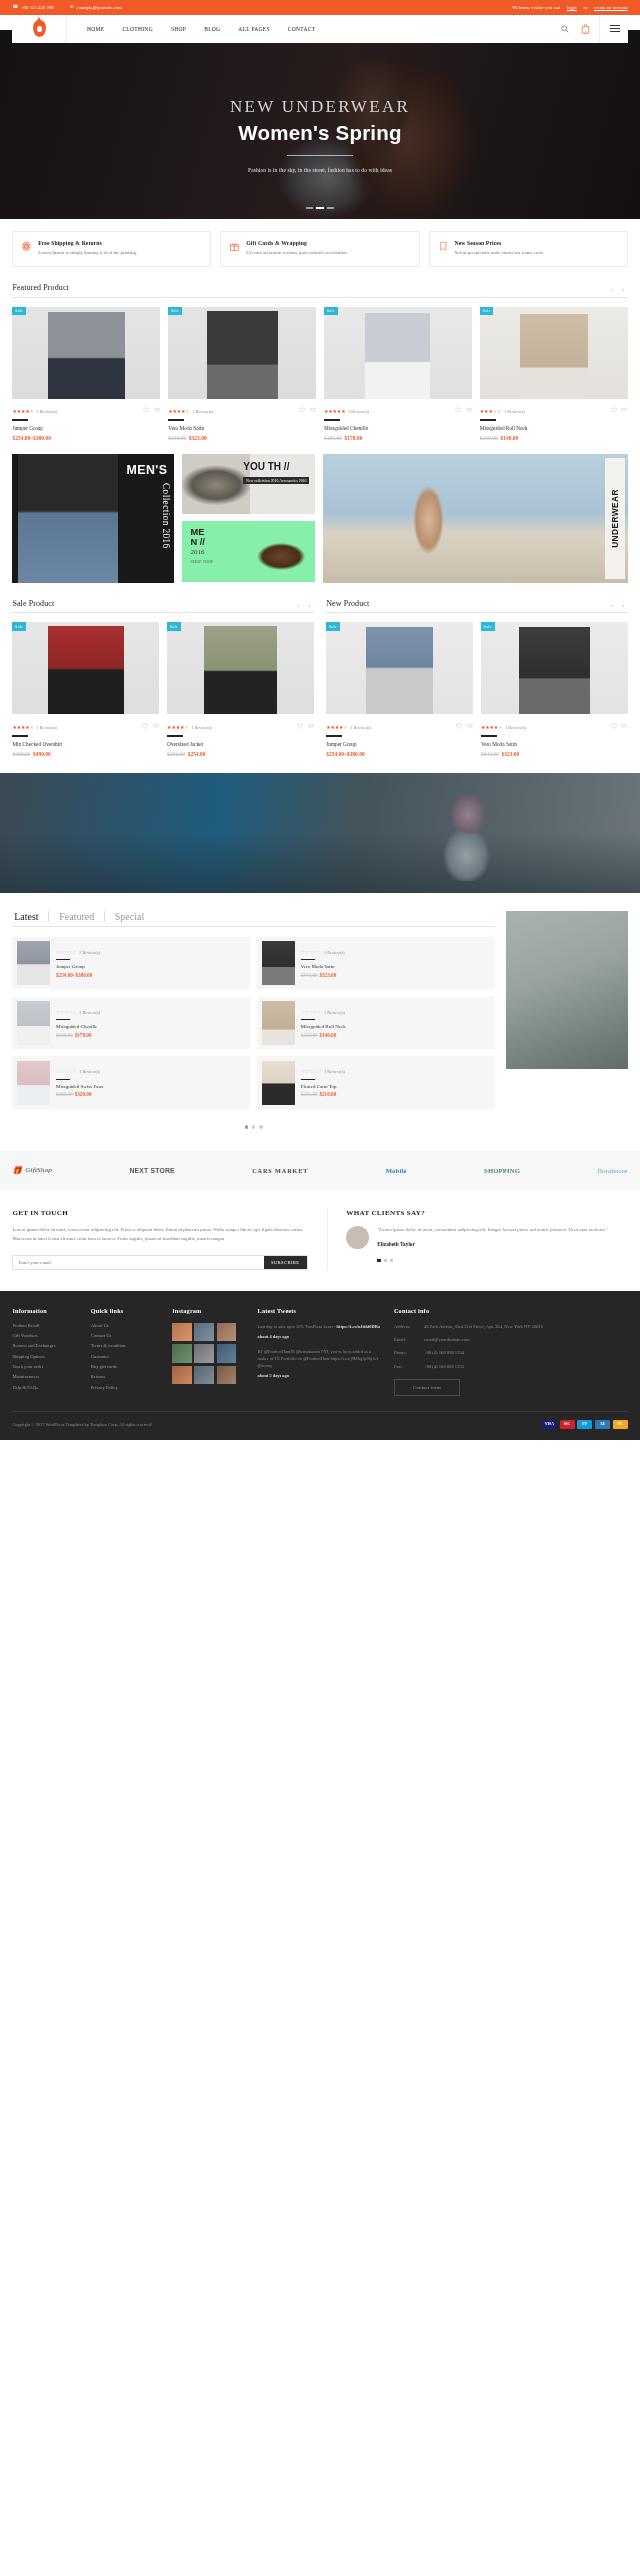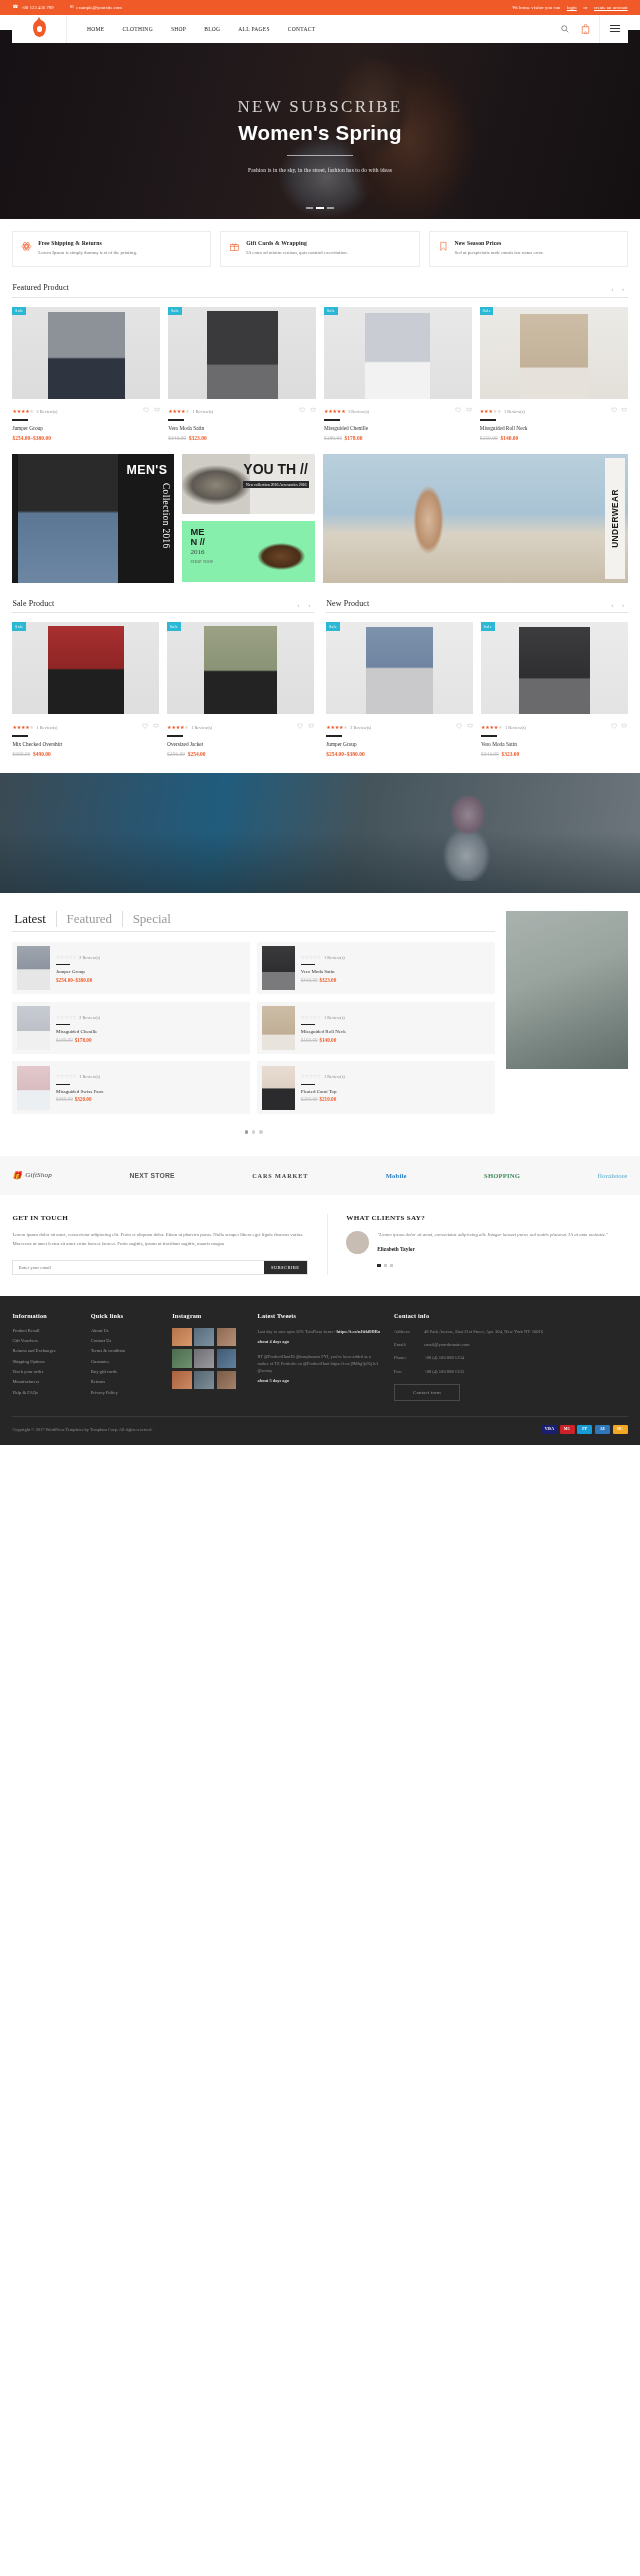--- a/index.html
+++ b/index.html
@@ -166,21 +166,21 @@
   }
   .promo-mid { width: 133px; display: flex; flex-direction: column; gap: 7.1px; }
   .promo-youth {
     height: 60px; background: #e8e6e2; position: relative; overflow: hidden;
   }
   .promo-youth .cap {
     position: absolute; left: 0; top: 0; width: 68px; height: 100%;
     background: radial-gradient(ellipse 40px 23px at 50% 52%, #8c8578 0%, #5d5851 60%, #cfccc6 88%);
   }
   .promo-youth .yt { position: absolute; right: 6.2px; top: 8px; text-align: left; }
-  .promo-youth .yt .y1 { font-size: 14px; font-weight: 700; font-family: "Liberation Sans", sans-serif; color: #1c1c1c; line-height: 1.05; }
+  .promo-youth .yt .y1 { font-size: 10px; font-weight: 700; font-family: "Liberation Sans", sans-serif; color: #1c1c1c; line-height: 1.05; }
   .promo-youth .yt .y2 { font-size: 3.9px; color: #666; margin-top: 3.6px; background: #2b2b2b; color: #fff; padding: 1.3px 2.7px; display: inline-block; }
   .promo-men {
     height: 61px; background: #86efac; position: relative; overflow: hidden;
   }
   .promo-men .mt { position: absolute; left: 8px; top: 7.1px; }
   .promo-men .mt .m1 { font-size: 9.3px; font-weight: 700; font-family: "Liberation Sans", sans-serif; color: #1c1c1c; line-height: 1.02; }
   .promo-men .mt .m2 { font-size: 7.1px; color: #444; margin-top: 0.9px; }
   .promo-men .mt .m3 { font-size: 3.9px; color: #555; margin-top: 4.4px; letter-spacing: 0.4px; }
   .promo-men .boot {
     position: absolute; right: 3.6px; bottom: 7.1px; width: 64px; height: 37px;
@@ -229,21 +229,21 @@
   .parallax .pv { position: absolute; inset: 0; background: rgba(35,48,56,.38); }
   .parallax .ptext { position: relative; z-index: 3; text-align: center; padding-top: 44px; color: #fff; }
   .parallax .ptext h2 { font-size: 12.4px; font-weight: 400; letter-spacing: 0.2px; }
   .parallax .ptext p { font-size: 5.3px; margin-top: 8px; color: rgba(255,255,255,.9); }
 
   
   .tabsec { display: flex; gap: 10.7px; padding: 18px 12.4px 0; }
   .tabcol { flex: 1; }
   .tabnav { display: flex; gap: 0; border-bottom: 1.8px solid #e4e4e4; padding-bottom: 4.4px; }
   .tabnav a {
-    font-size: 13px; color: #999; text-decoration: none; padding: 0 9.8px;
+    font-size: 10px; color: #999; text-decoration: none; padding: 0 9.8px;
     border-right: 0.9px solid #ddd;
     font-family: Liberation Serif, serif;
   }
   .tabnav a:first-child { padding-left: 1.8px; }
   .tabnav a:last-child { border-right: none; }
   .tabnav a.active { color: #222; }
   .listgrid { display: flex; flex-wrap: wrap; gap: 7.1px; margin-top: 9.8px; }
   .litem {
     width: calc(50% - 3.6px); background: #f6f6f6; display: flex; gap: 6.2px; padding: 4.4px;
     align-items: flex-start;
@@ -401,21 +401,21 @@
           <span></span>
           <span></span>
         </div>
     </div>
   </div>
 
   <section class="hero">
     <div class="woman"></div>
     <div class="darkveil"></div>
     <div class="hero-inner">
-      <div class="hero-sub1">NEW SUBSCRIBE</div>
+      <div class="hero-sub1">NEW UNDERWEAR</div>
       <div class="hero-title">Women's Spring</div>
       <div class="hero-rule"></div>
       <div class="hero-desc">Fashion is in the sky, in the street, fashion has to do with ideas</div>
     </div>
     <div class="hero-dots">
       <i></i><i class="on"></i><i></i>
     </div>
   </section>
 
   <section class="features">

